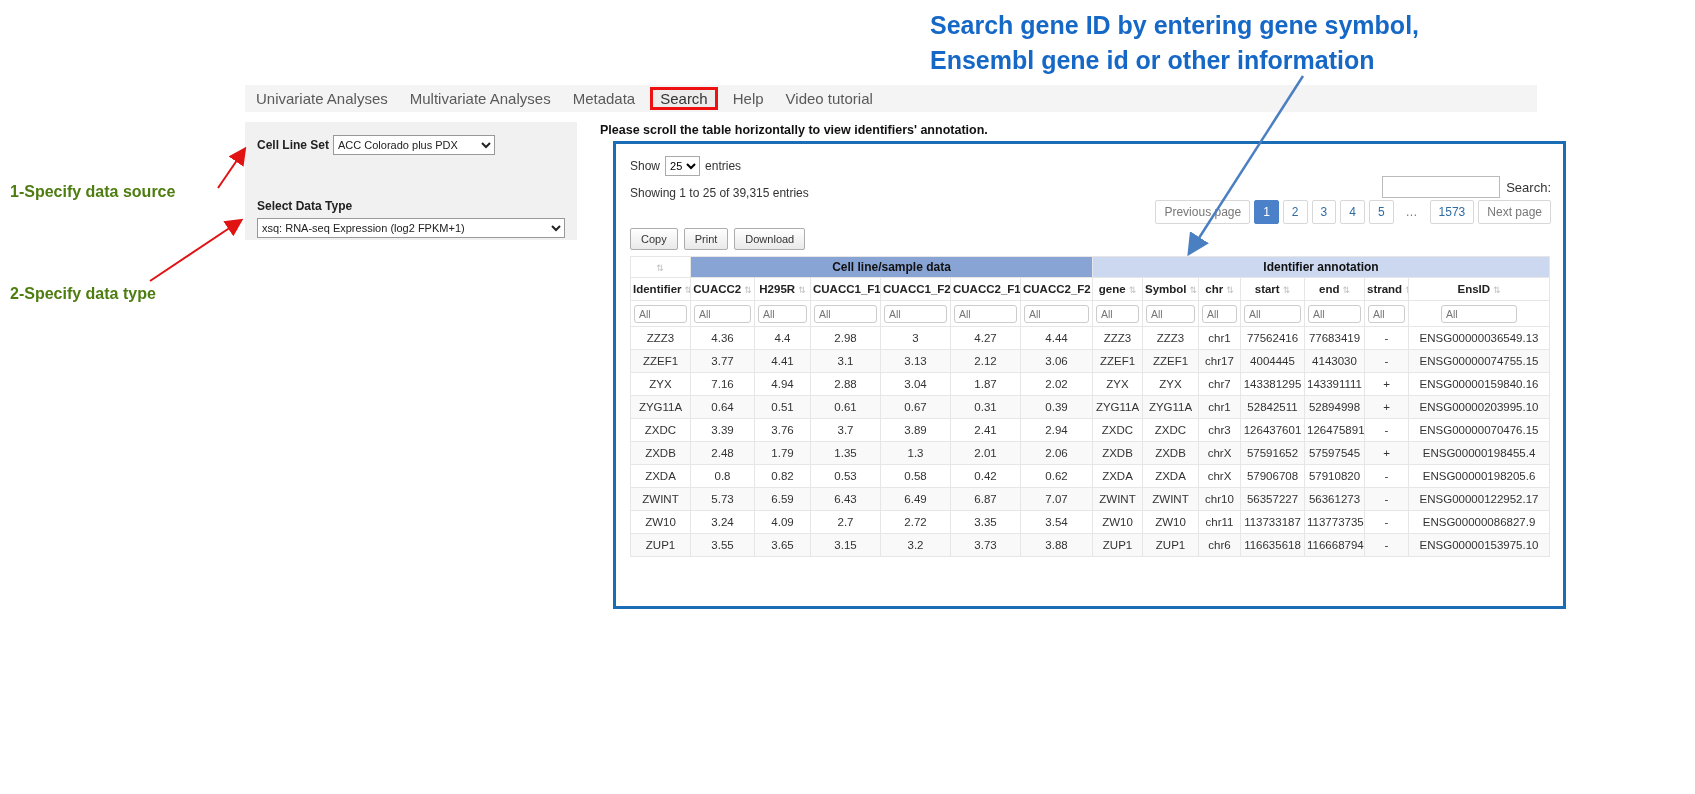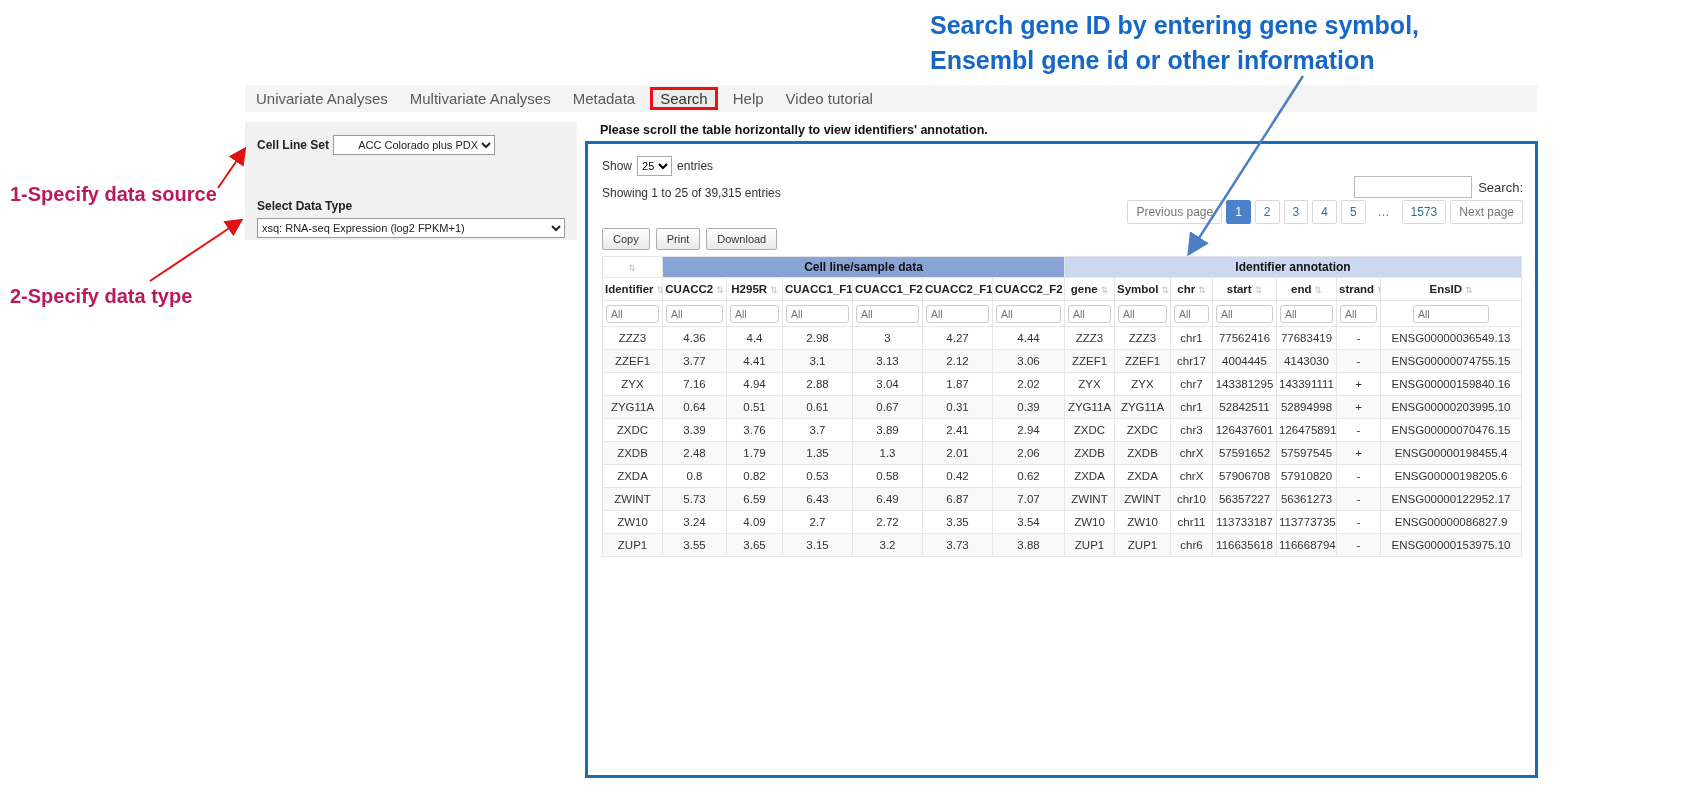--- a/index.html
+++ b/index.html
@@ -21,33 +21,33 @@
   .nav-highlight { border:3px solid #ee1111; padding:0 7px; margin:7px 4px;
                    background:#ececec; color:#333; }
 
   
   .left-panel { position:absolute; left:245px; top:122px; width:332px; height:118px;
                 background:#f1f1f1; padding:13px 12px 10px 12px; }
   .panel-label { font-size:12px; font-weight:700; color:#222; }
   .left-panel select { font-size:11px; height:20px; border:1px solid #999;
                        background:#fff; color:#222; }
   .cell-line-row { display:flex; align-items:center; gap:4px; }
-  .cell-line-select { width:162px;text-align:right; }
+  .cell-line-select { width:162px; }
   .dt-label { display:block; margin-top:44px; }
   .data-type-select { width:100%; margin-top:5px; }
 
   
-  .red-note { position:absolute; color:#be185d; font-size:20px; font-weight:700; }
+  .red-note { position:absolute; color:#4d7c0f; font-size:16px; font-weight:700; }
 
   
   .scroll-hint { position:absolute; left:600px; top:123px; font-size:12.5px;
                  font-weight:700; color:#111; }
 
   
-  .blue-box { position:absolute; left:585px; top:141px; width:953px; height:637px;
+  .blue-box { position:absolute; left:613px; top:141px; width:953px; height:468px;
               border:3px solid var(--accent-blue,#1a6cb5); background:#fff; }
   .show-entries { position:absolute; left:14px; top:12px; font-size:12px; color:#333;
                   display:flex; align-items:center; gap:5px; }
   .page-size-select { font-size:11px; height:20px; border:1px solid #aaa; background:#fff; }
   .search-area { position:absolute; right:12px; top:16px; font-size:13px; color:#333;
                  display:flex; align-items:center; gap:6px;margin-top:16px; }
   .search-input { width:118px; height:22px; border:1px solid #bbb; padding:0 4px; font-size:12px; }
   .showing-text { position:absolute; left:14px; top:42px; font-size:12px; color:#333; }
 
   .pagination { position:absolute; right:12px; top:56px; display:flex; align-items:center; }

